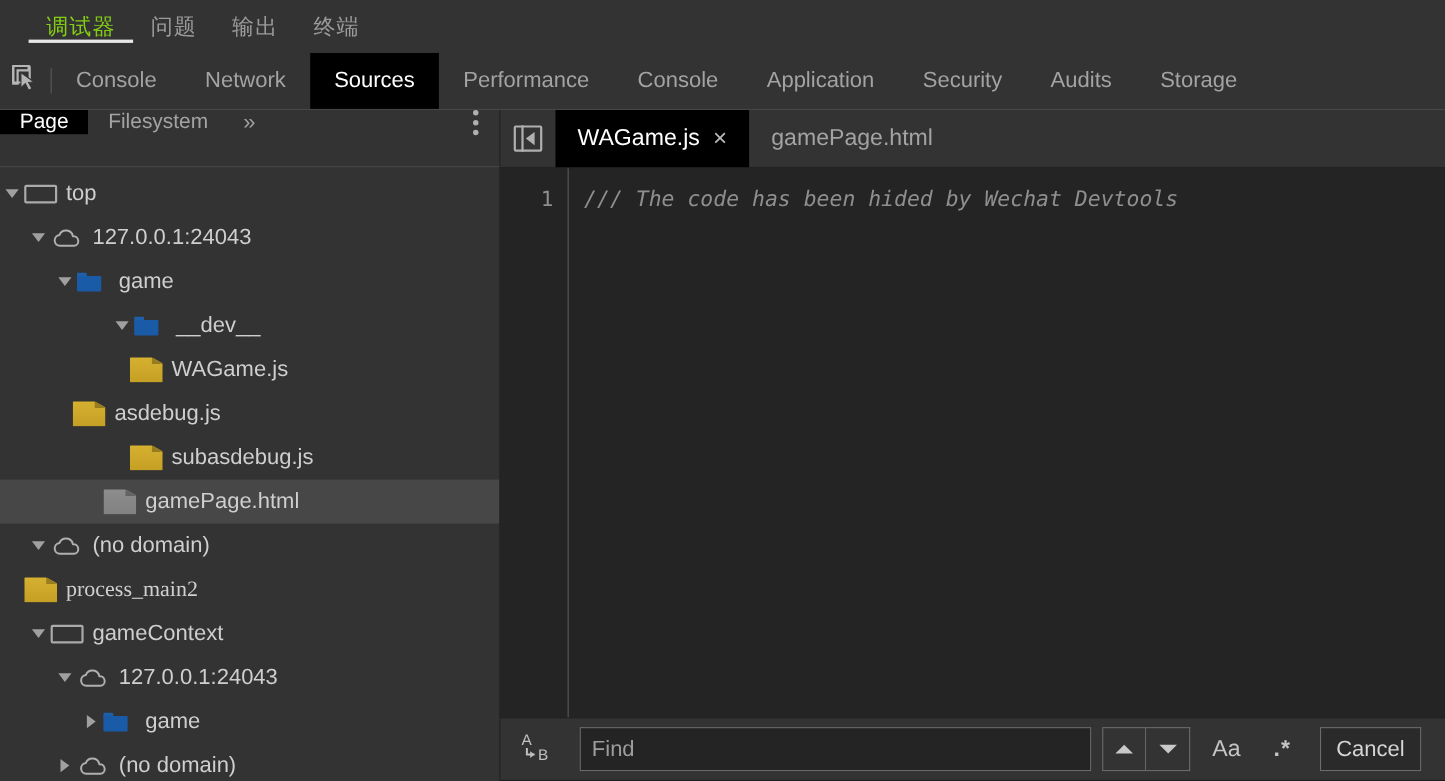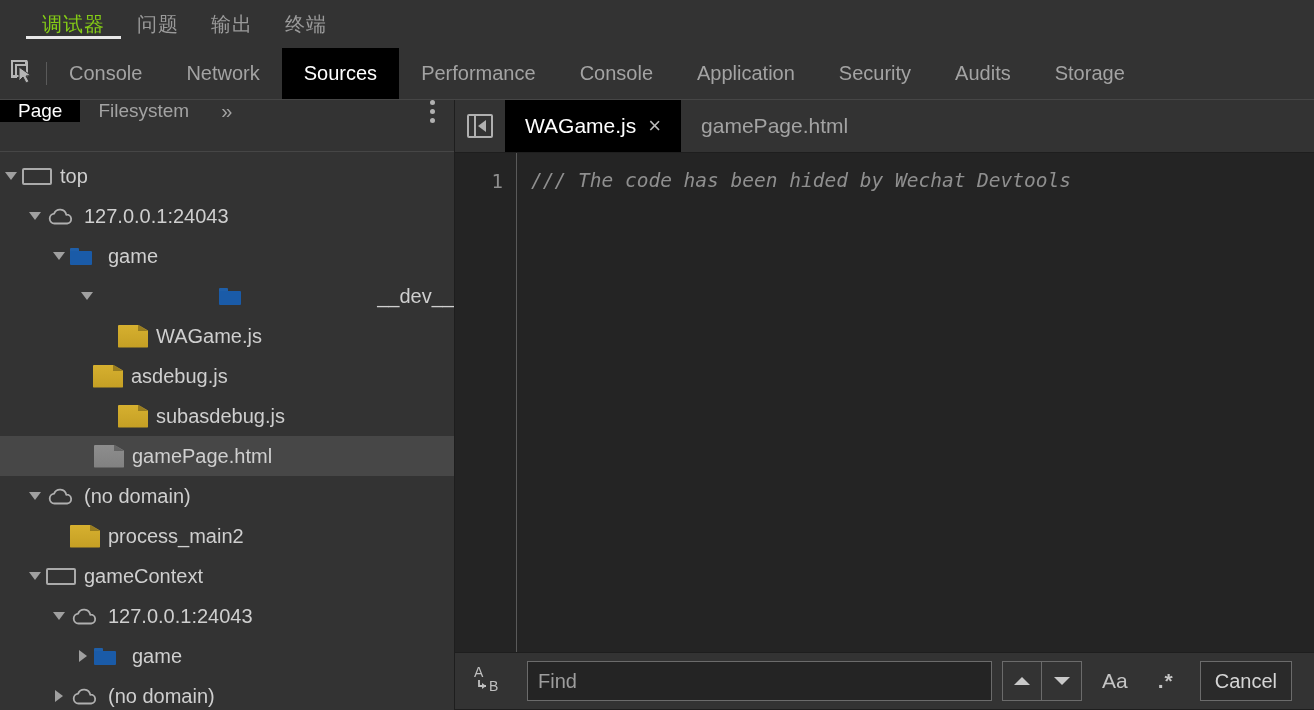--- a/index.html
+++ b/index.html
@@ -398,39 +398,39 @@
           <div class="tree-row" style="padding-left: 48px;">
             <span class="twisty">
               <span class="tw-open"></span>
             </span>
             <span class="ic-folder ticon">
               <span class="tabtop"></span>
               <span class="bodyb"></span>
             </span>
             <span class="tlabel">game</span>
           </div>
-          <div class="tree-row" style="padding-left: 76px; justify-content: space-between;">
+          <div class="tree-row" style="padding-left: 100px;">
             <span class="twisty">
               <span class="tw-open"></span>
             </span>
             <span class="ic-folder ticon">
               <span class="tabtop"></span>
               <span class="bodyb"></span>
             </span>
             <span class="tlabel">__dev__</span>
           </div>
           <div class="tree-row" style="padding-left: 96px;">
             <span class="twisty tw-none"></span>
             <span class="ic-file ticon">
               <span class="pg"></span>
               <span class="fold"></span>
             </span>
             <span class="tlabel">WAGame.js</span>
           </div>
-          <div class="tree-row" style="padding-left: 71px;">
+          <div class="tree-row" style="padding-left: 44px;">
             <span class="twisty tw-none"></span>
             <span class="ic-file ticon">
               <span class="pg"></span>
               <span class="fold"></span>
             </span>
             <span class="tlabel">asdebug.js</span>
           </div>
           <div class="tree-row" style="padding-left: 96px;">
             <span class="twisty tw-none"></span>
             <span class="ic-file ticon">
@@ -451,21 +451,21 @@
             <span class="twisty">
               <span class="tw-open"></span>
             </span>
             <span class="ticon">
               <svg class="ic-cloud" width="26" height="18" viewBox="0 0 26 18">
                 <path d="M6.5 16.5 a5 5 0 0 1 -0.4 -9.96 a6.4 6.4 0 0 1 12.2 1.2 a4.4 4.4 0 0 1 0.9 8.76 Z" fill="none" stroke="#b0b0b0" stroke-width="1.8" stroke-linejoin="round"></path>
               </svg>
             </span>
             <span class="tlabel">(no domain)</span>
           </div>
-          <div class="tree-row" style="padding-left: 48px;">
+          <div class="tree-row" style=" font-family: Liberation Serif, serif;">
             <span class="twisty tw-none"></span>
             <span class="ic-file ticon">
               <span class="pg"></span>
               <span class="fold"></span>
             </span>
             <span class="tlabel">process_main2</span>
           </div>
           <div class="tree-row" style="padding-left: 24px;">
             <span class="twisty">
               <span class="tw-open"></span>

